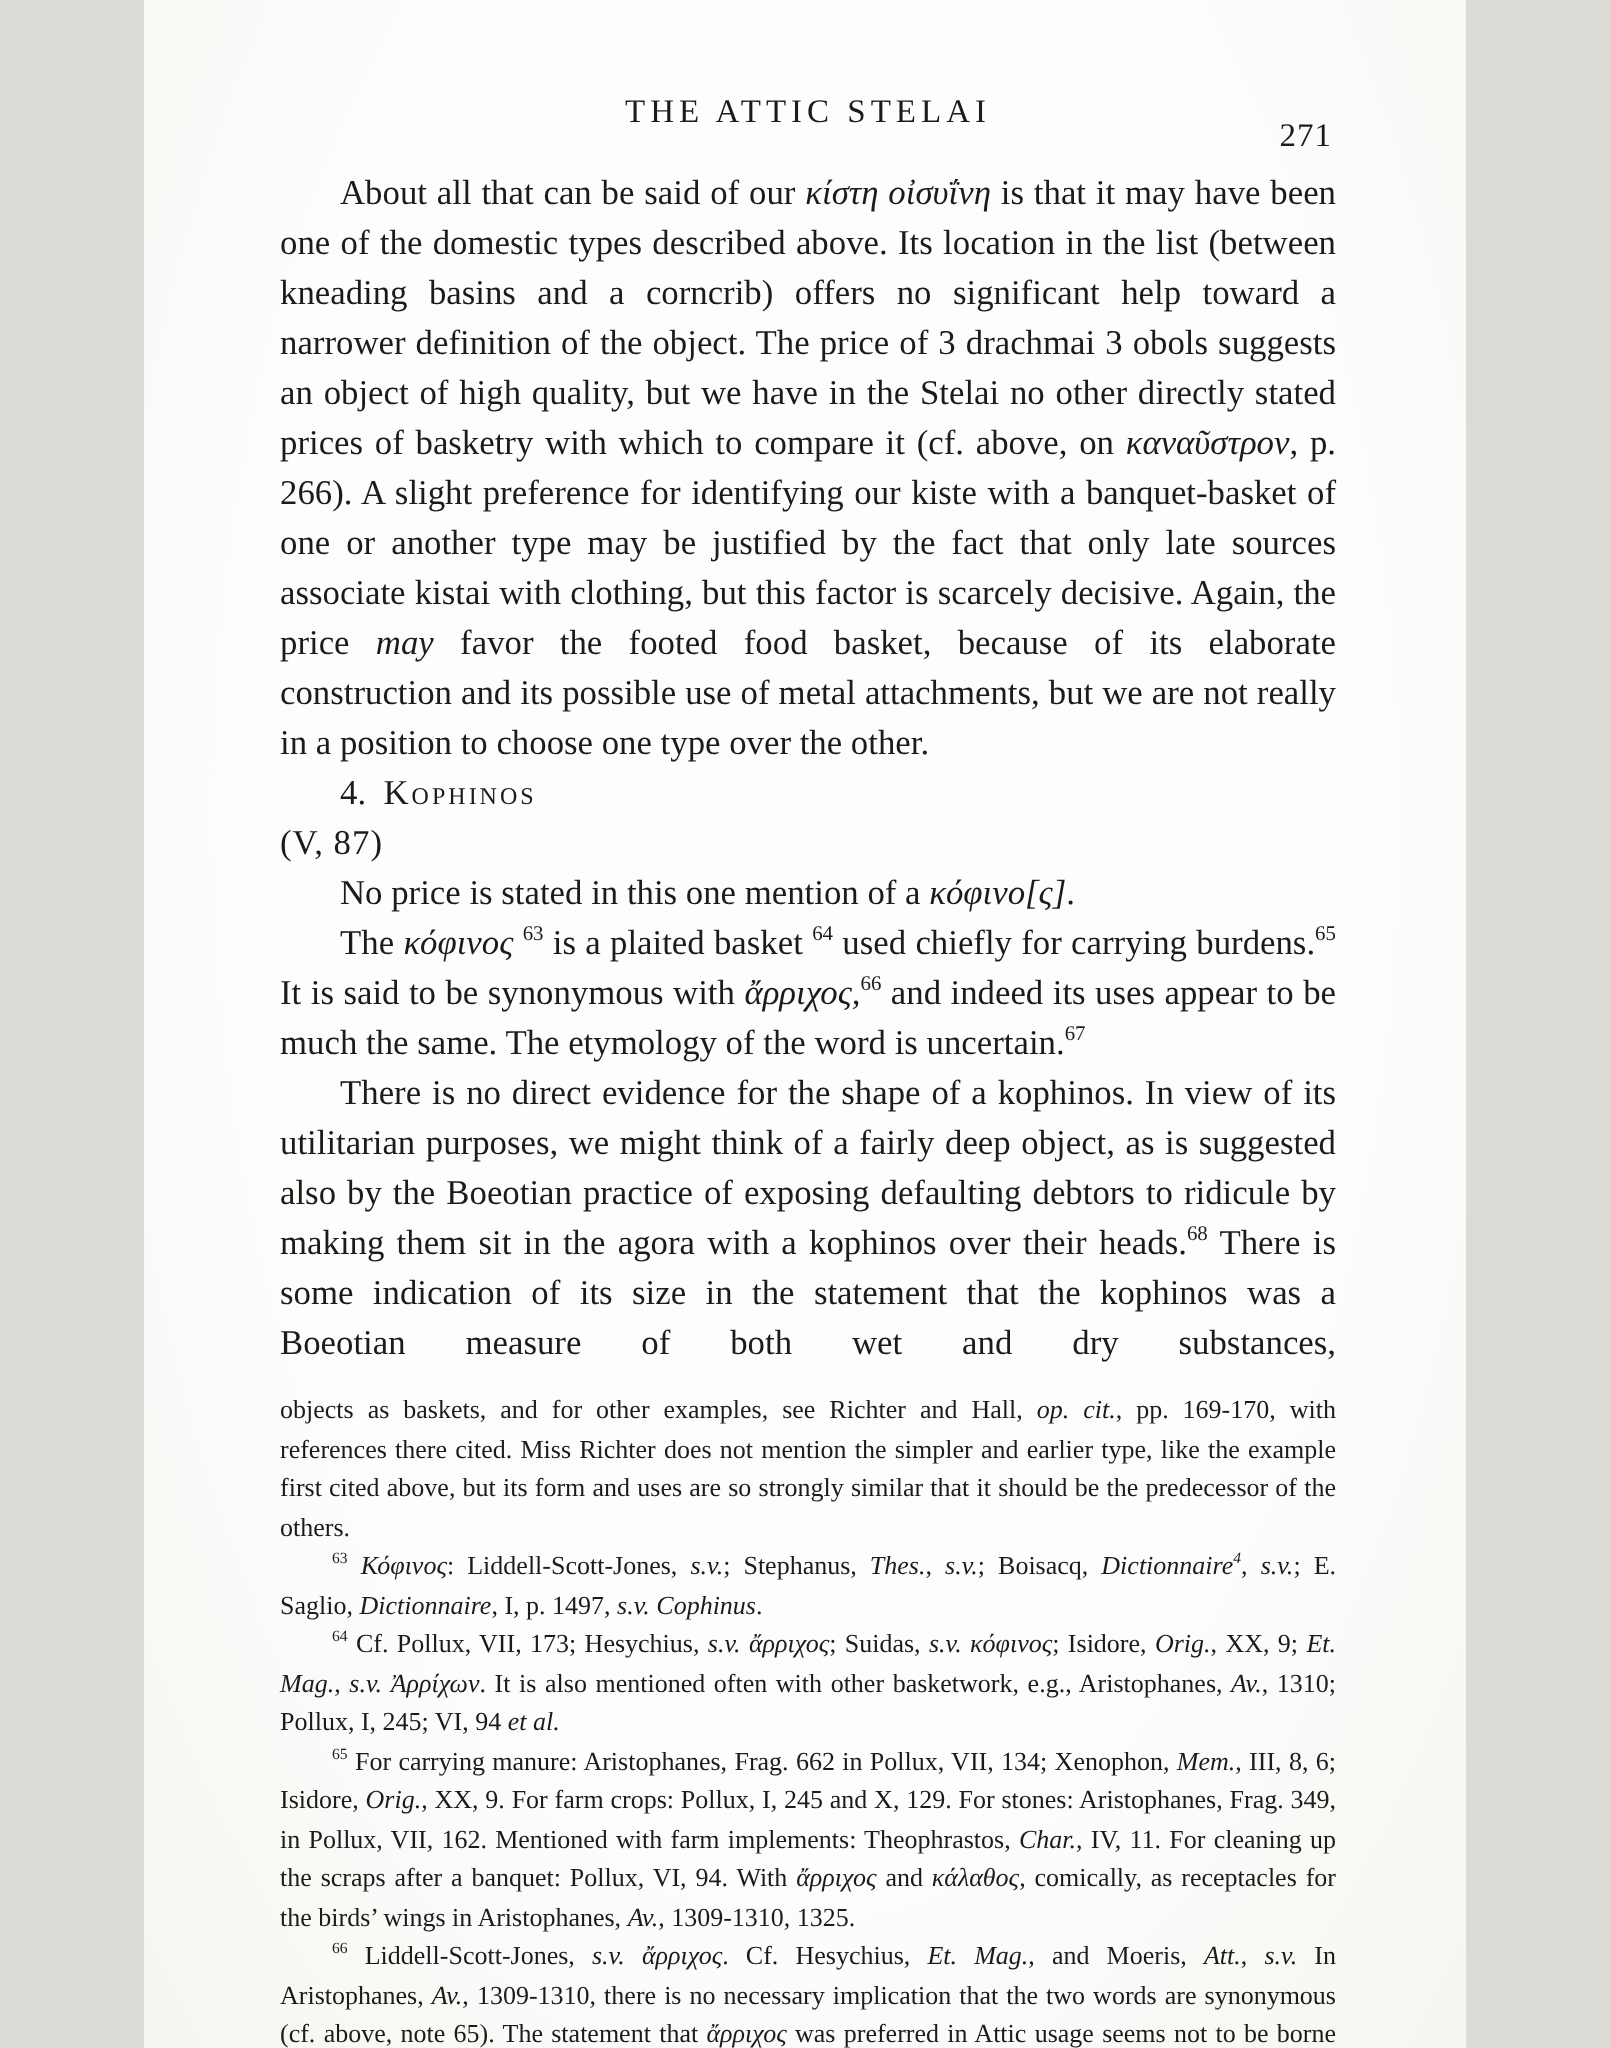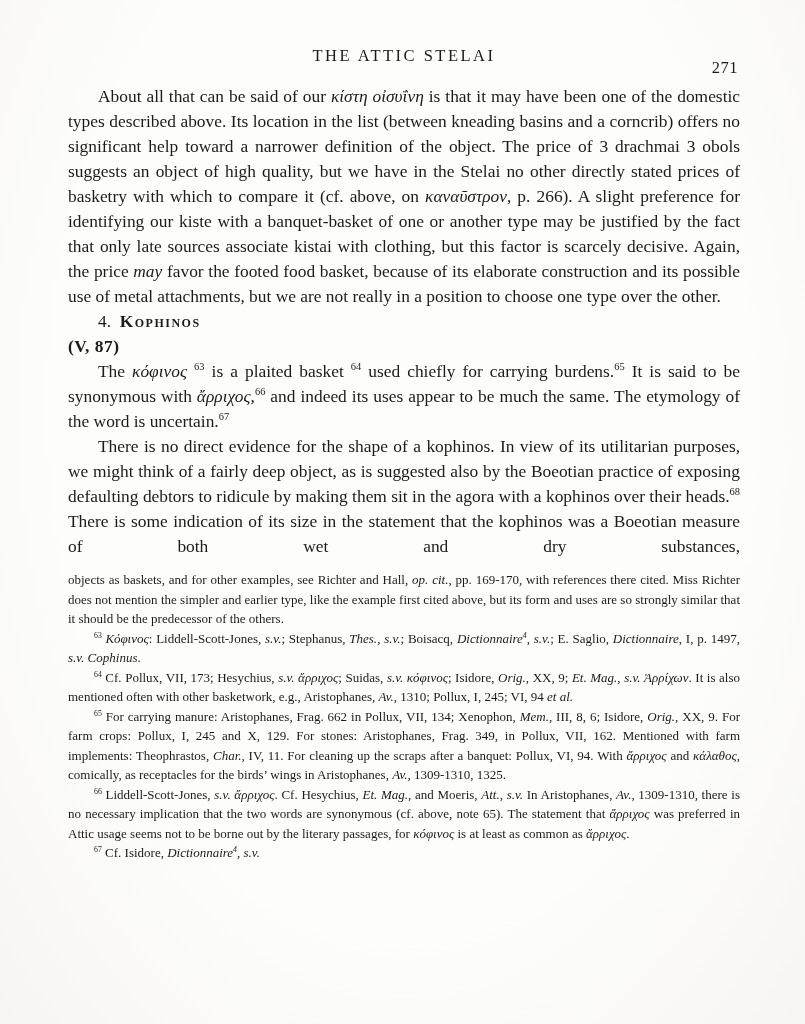--- a/index.html
+++ b/index.html
@@ -1,18 +1,18 @@
 <!DOCTYPE html>
 <html><head>
 <meta charset="utf-8">
 <style>
   html,body { margin:0; padding:0; background:#dddbd6; }
   .page {
     position:relative;
-    width:805px; height:1024px;
+    width:661px; height:1024px;
     margin:0 auto;
     background:#fcfcfa;
     background-image: radial-gradient(ellipse at 50% 40%, #fdfdfc 60%, #f6f5f1 100%);
     color:#1c1b19;
     font-family:"Liberation Serif","DejaVu Serif",serif;
     overflow:hidden;
     box-sizing:border-box;
     padding:46px 65px 0 68px;
   }
   .running-head {
@@ -35,28 +35,27 @@
     line-height:25px;
     text-indent:30px;
   }
   .body-text p.stretch { text-align-last:justify; }
   .section-head {
     text-align:center;
     margin-top:24px;
     font-size:18.5px;
     text-indent:0;
   }
-  .sc { font-variant:small-caps; letter-spacing:1.5px;font-weight:bold; }
+  .sc { font-variant:small-caps; letter-spacing:1.5px; }
   .section-ref {
     text-align:center;
     margin-top:11px;
     margin-bottom:15px;
     font-size:18.5px;
     text-indent:0 !important;
-    font-weight:bold;
   }
   .section-ref-inner { letter-spacing:0.5px; }
   .footnotes {
     margin-top:11px;
     font-size:13px;
     line-height:19.5px;
   }
   .footnotes p {
     margin:0;
     text-align:justify;
@@ -77,20 +76,21 @@
     <span class="page-num">271</span>
   </div>
 
   <div class="body-text">
     <p><span>About all that can be said of our </span><span class="gk">κίστη οἰσυΐνη</span><span> is that it may have been one of the domestic types described above.  Its location in the list (between kneading basins and a corncrib) offers no significant help toward a narrower definition of the object.  The price of 3 drachmai 3 obols suggests an object of high quality, but we have in the Stelai no other directly stated prices of basketry with which to compare it (cf. above, on </span><span class="gk">καναῦστρον</span><span>, p. 266).  A slight preference for identifying our kiste with a banquet-basket of one or another type may be justified by the fact that only late sources associate kistai with clothing, but this factor is scarcely decisive.  Again, the price </span><span class="it">may</span><span> favor the footed food basket, because of its elaborate construction and its possible use of metal attachments, but we are not really in a position to choose one type over the other.</span></p>
 
     <p class="section-head"><span>4.</span>&nbsp; <span class="sc">Kophinos</span></p>
 
     <p class="section-ref"><span class="section-ref-inner">(V, 87)</span></p>
 
+    <p><span>No price is stated in this one mention of a </span><span class="gk">κόφινο[ς]</span><span>.</span></p>
     <p><span>The </span><span class="gk">κόφινος</span><span> </span><sup>63</sup><span> is a plaited basket </span><sup>64</sup><span> used chiefly for carrying burdens.</span><sup>65</sup><span>  It is said to be synonymous with </span><span class="gk">ἄρριχος,</span><sup>66</sup><span> and indeed its uses appear to be much the same.  The etymology of the word is uncertain.</span><sup>67</sup></p>
     <p class="stretch"><span>There is no direct evidence for the shape of a kophinos.  In view of its utilitarian purposes, we might think of a fairly deep object, as is suggested also by the Boeotian practice of exposing defaulting debtors to ridicule by making them sit in the agora with a kophinos over their heads.</span><sup>68</sup><span>  There is some indication of its size in the statement that the kophinos was a Boeotian measure of both wet and dry substances,</span></p>
   </div>
 
   <div class="footnotes">
     <p class="cont"><span>objects as baskets, and for other examples, see Richter and Hall, </span><span class="it">op. cit.</span><span>, pp. 169-170, with references there cited.  Miss Richter does not mention the simpler and earlier type, like the example first cited above, but its form and uses are so strongly similar that it should be the predecessor of the others.</span></p>
     <p><sup>63</sup><span> </span><span class="gk">Κόφινος</span><span>:  Liddell-Scott-Jones, </span><span class="it">s.v.</span><span>; Stephanus, </span><span class="it">Thes.</span><span>, </span><span class="it">s.v.</span><span>; Boisacq, </span><span class="it">Dictionnaire</span><sup class="it">4</sup><span>, </span><span class="it">s.v.</span><span>; E. Saglio, </span><span class="it">Dictionnaire</span><span>, I, p. 1497, </span><span class="it">s.v. Cophinus</span><span>.</span></p>
     <p><sup>64</sup><span> Cf. Pollux, VII, 173; Hesychius, </span><span class="it">s.v.</span><span> </span><span class="gk">ἄρριχος</span><span>; Suidas, </span><span class="it">s.v.</span><span> </span><span class="gk">κόφινος</span><span>; Isidore, </span><span class="it">Orig.</span><span>, XX, 9; </span><span class="it">Et. Mag.</span><span>, </span><span class="it">s.v.</span><span> </span><span class="gk">Ἀρρίχων</span><span>.  It is also mentioned often with other basketwork, e.g., Aristophanes, </span><span class="it">Av.</span><span>, 1310; Pollux, I, 245; VI, 94 </span><span class="it">et al.</span></p>
     <p><sup>65</sup><span> For carrying manure:  Aristophanes, Frag. 662 in Pollux, VII, 134; Xenophon, </span><span class="it">Mem.</span><span>, III, 8, 6; Isidore, </span><span class="it">Orig.</span><span>, XX, 9.  For farm crops:  Pollux, I, 245 and X, 129.  For stones:  Aristophanes, Frag. 349, in Pollux, VII, 162.  Mentioned with farm implements:  Theophrastos, </span><span class="it">Char.</span><span>, IV, 11.  For cleaning up the scraps after a banquet:  Pollux, VI, 94.  With </span><span class="gk">ἄρριχος</span><span> and </span><span class="gk">κάλαθος</span><span>, comically, as receptacles for the birds’ wings in Aristophanes, </span><span class="it">Av.</span><span>, 1309-1310, 1325.</span></p>
     <p><sup>66</sup><span> Liddell-Scott-Jones, </span><span class="it">s.v.</span><span> </span><span class="gk">ἄρριχος</span><span>.  Cf. Hesychius, </span><span class="it">Et. Mag.</span><span>, and Moeris, </span><span class="it">Att.</span><span>, </span><span class="it">s.v.</span><span>  In Aristophanes, </span><span class="it">Av.</span><span>, 1309-1310, there is no necessary implication that the two words are synonymous (cf. above, note 65).  The statement that </span><span class="gk">ἄρριχος</span><span> was preferred in Attic usage seems not to be borne out by the literary passages, for </span><span class="gk">κόφινος</span><span> is at least as common as </span><span class="gk">ἄρριχος</span><span>.</span></p>

